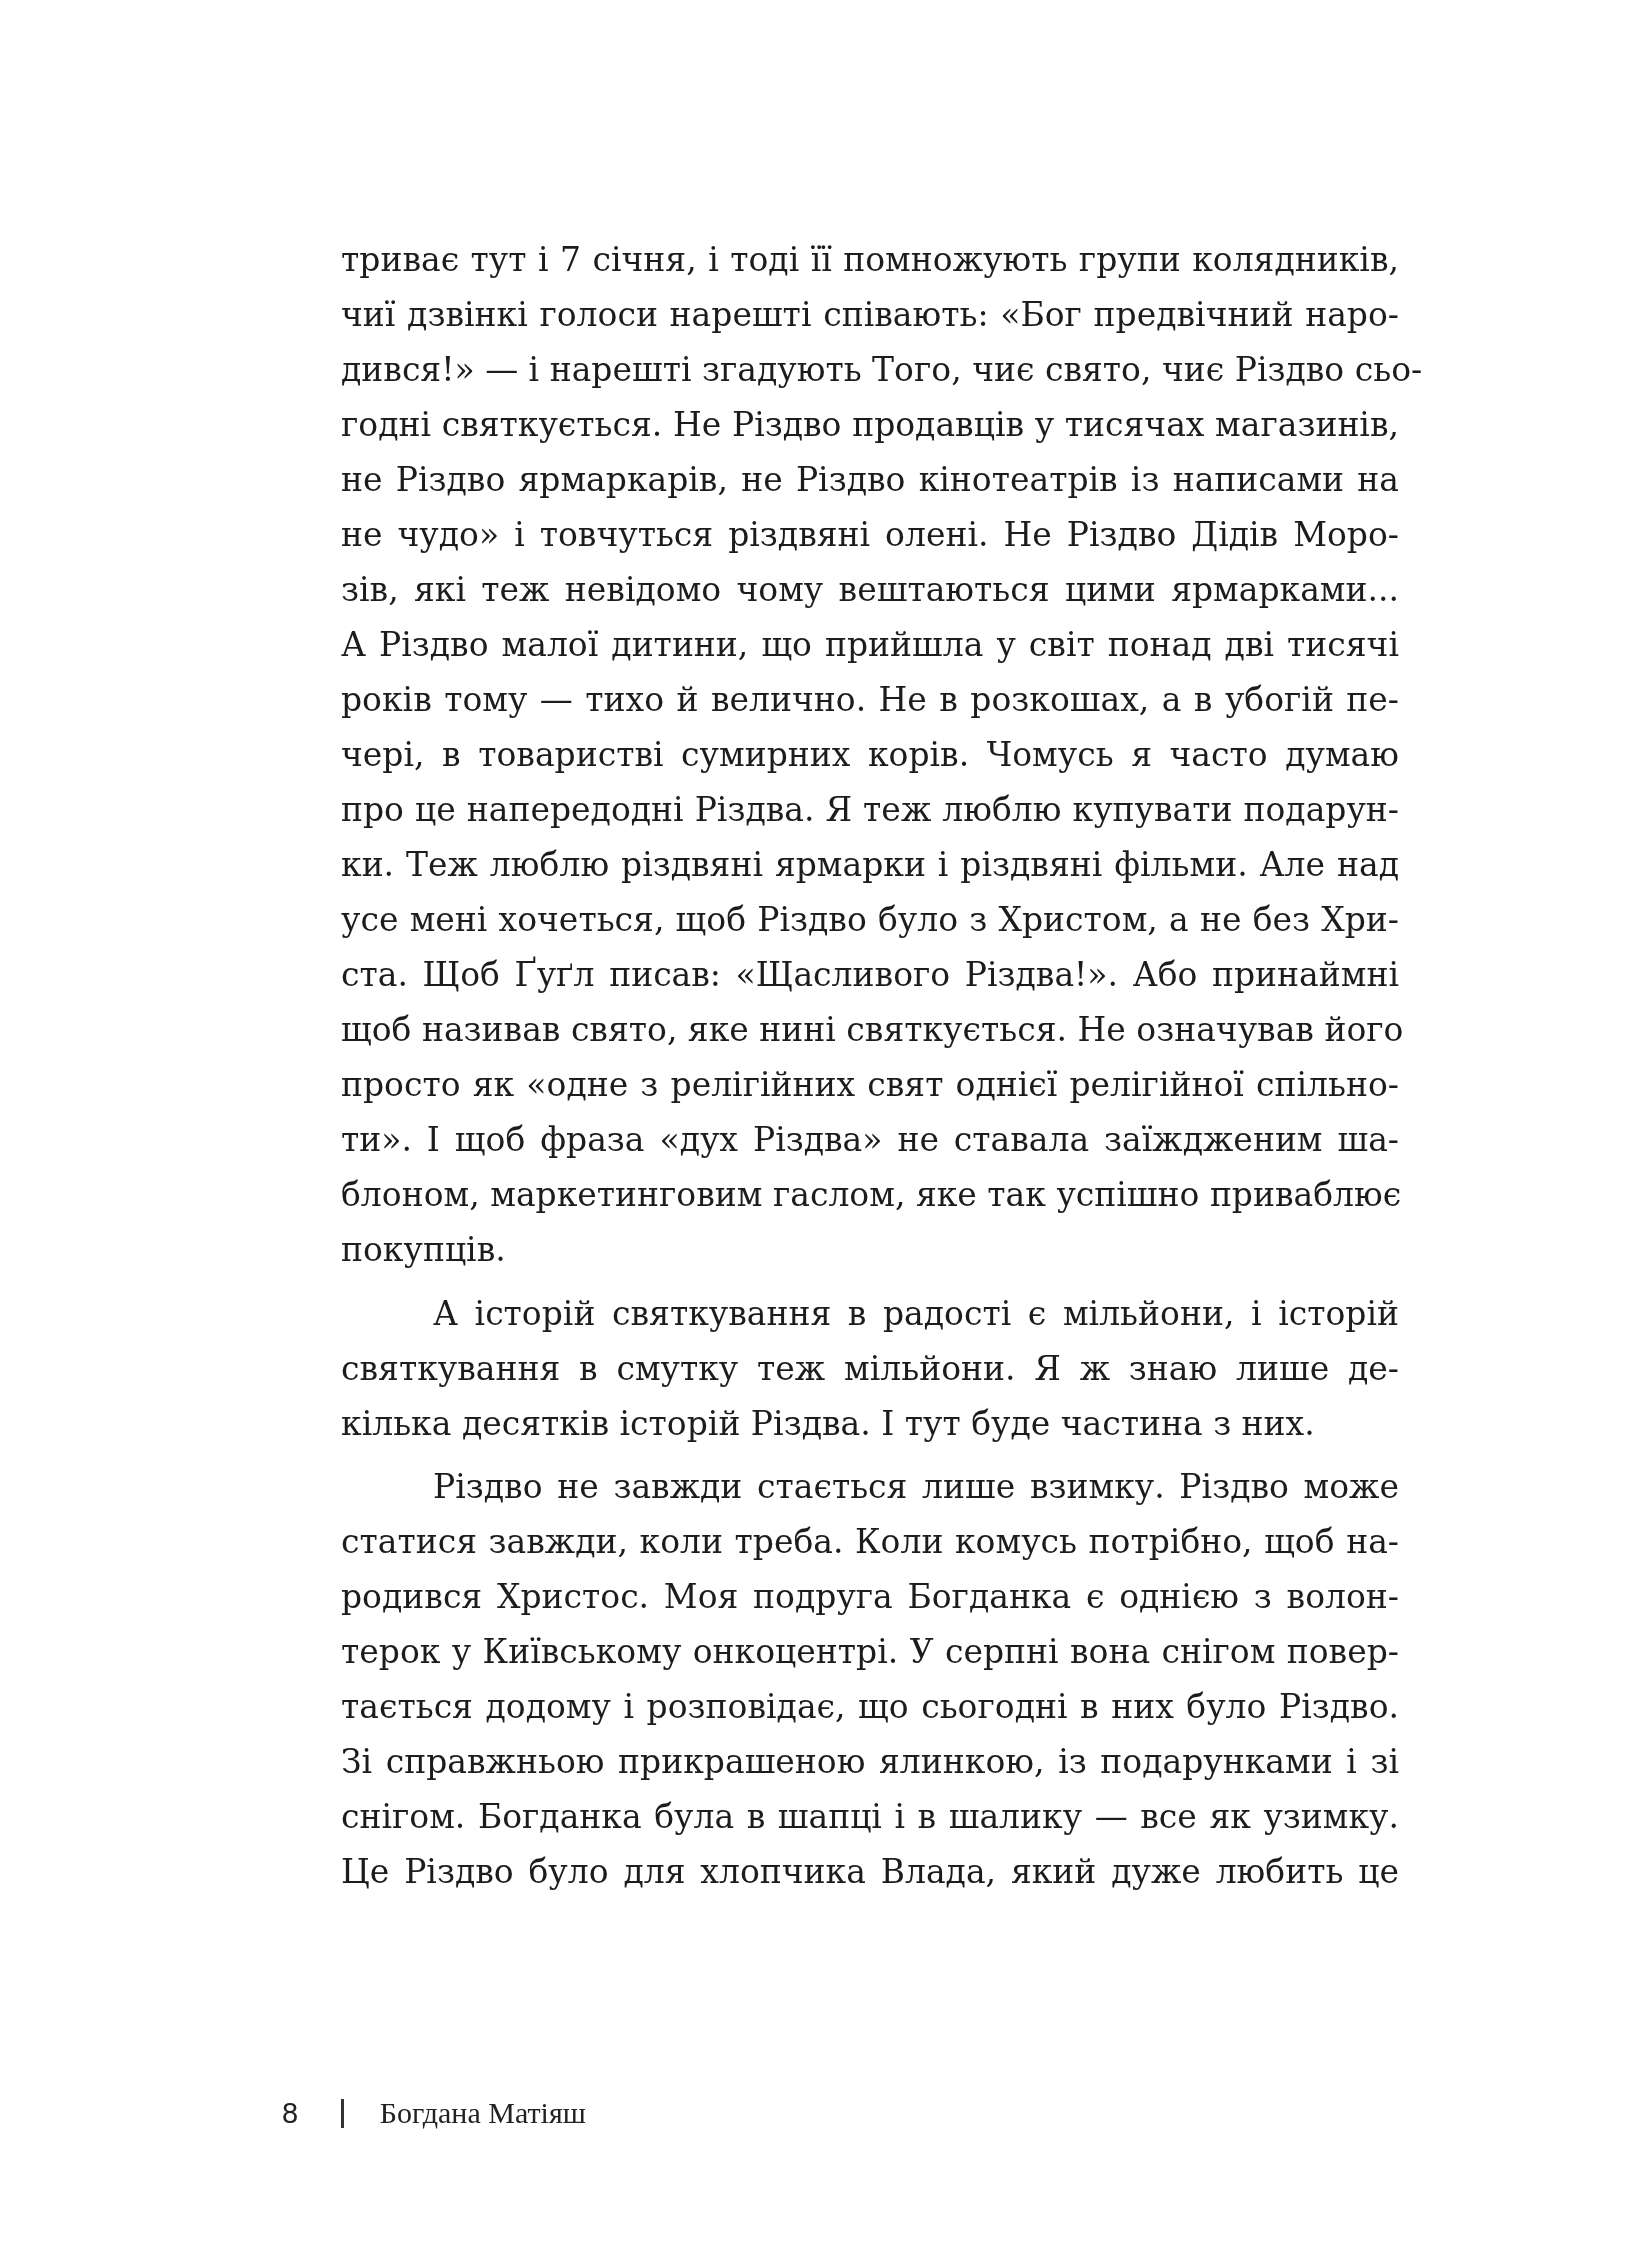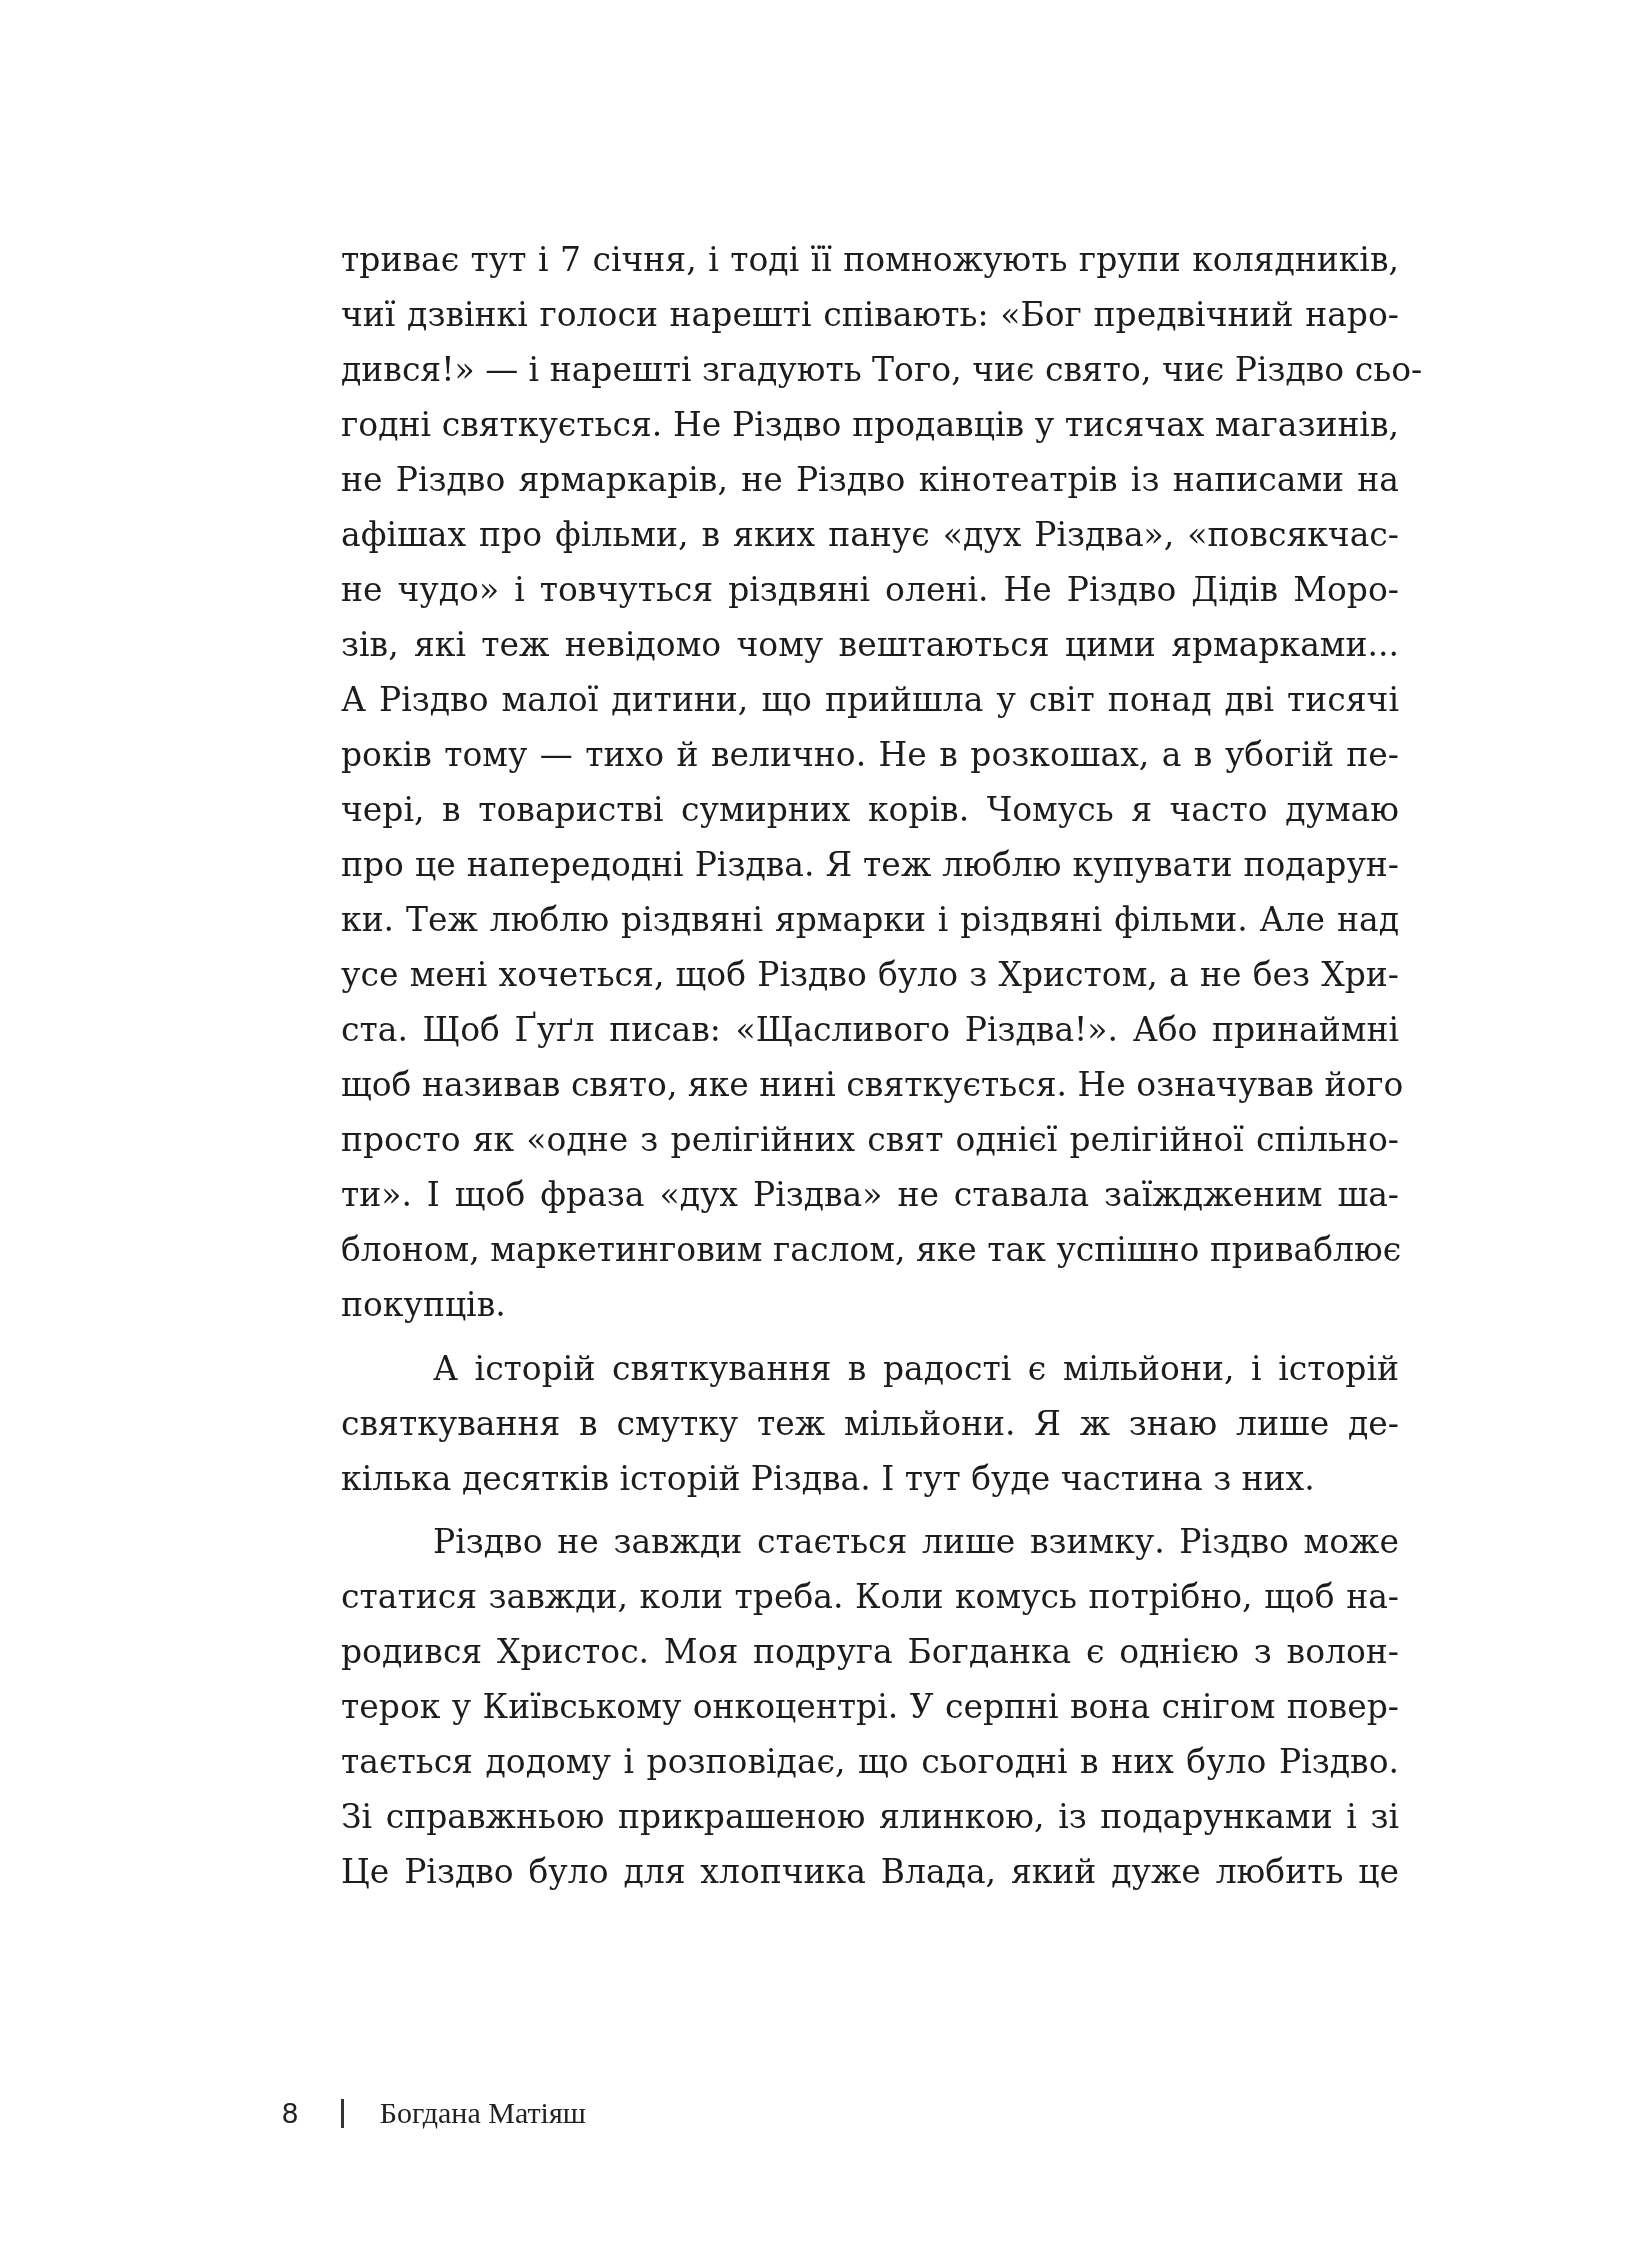--- a/index.html
+++ b/index.html
@@ -76,21 +76,20 @@
 
 <div class="page">
   <div class="text-block">
 
     <div>
       <span class="line">триває тут і 7 січня, і тоді її помножують групи колядників,</span>
       <span class="line">чиї дзвінкі голоси нарешті співають: «Бог предвічний наро-</span>
       <span class="line">дився!» — і нарешті згадують Того, чиє свято, чиє Різдво сьо-</span>
       <span class="line">годні святкується. Не Різдво продавців у тисячах магазинів,</span>
       <span class="line">не Різдво ярмаркарів, не Різдво кінотеатрів із написами на</span>
-      <span class="line">афішах про фільми, в яких панує «дух Різдва», «повсякчас-</span>
       <span class="line">не чудо» і товчуться різдвяні олені. Не Різдво Дідів Моро-</span>
       <span class="line">зів, які теж невідомо чому вештаються цими ярмарками...</span>
       <span class="line">А Різдво малої дитини, що прийшла у світ понад дві тисячі</span>
       <span class="line">років тому — тихо й велично. Не в розкошах, а в убогій пе-</span>
       <span class="line">чері, в товаристві сумирних корів. Чомусь я часто думаю</span>
       <span class="line">про це напередодні Різдва. Я теж люблю купувати подарун-</span>
       <span class="line">ки. Теж люблю різдвяні ярмарки і різдвяні фільми. Але над</span>
       <span class="line">усе мені хочеться, щоб Різдво було з Христом, а не без Хри-</span>
       <span class="line">ста. Щоб Ґуґл писав: «Щасливого Різдва!». Або принаймні</span>
       <span class="line">щоб називав свято, яке нині святкується. Не означував його</span>
@@ -108,20 +107,21 @@
     </div>
     <div class="para-gap"></div>
 
     <div>
       <span class="line indent">Різдво не завжди стається лише взимку. Різдво може</span>
       <span class="line">статися завжди, коли треба. Коли комусь потрібно, щоб на-</span>
       <span class="line">родився Христос. Моя подруга Богданка є однією з волон-</span>
       <span class="line">терок у Київському онкоцентрі. У серпні вона снігом повер-</span>
       <span class="line">тається додому і розповідає, що сьогодні в них було Різдво.</span>
       <span class="line">Зі справжньою прикрашеною ялинкою, із подарунками і зі</span>
+      <span class="line">снігом. Богданка була в шапці і в шалику — все як узимку.</span>
       <span class="line">Це Різдво було для хлопчика Влада, який дуже любить це</span>
     </div>
   </div>
 
   <div class="footer">
     <span class="page-number">8</span>
     <span class="footer-sep"></span>
     <span class="footer-author">Богдана Матіяш</span>
   </div>
 </div>

